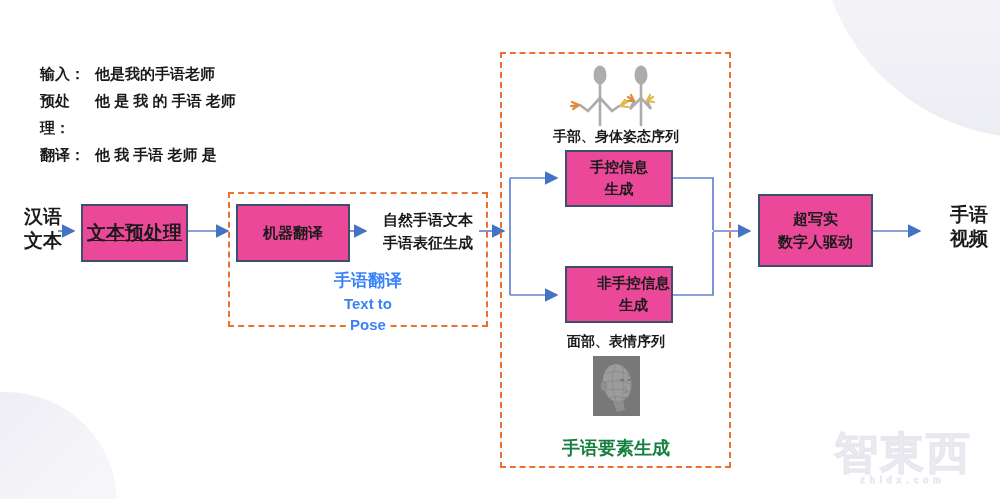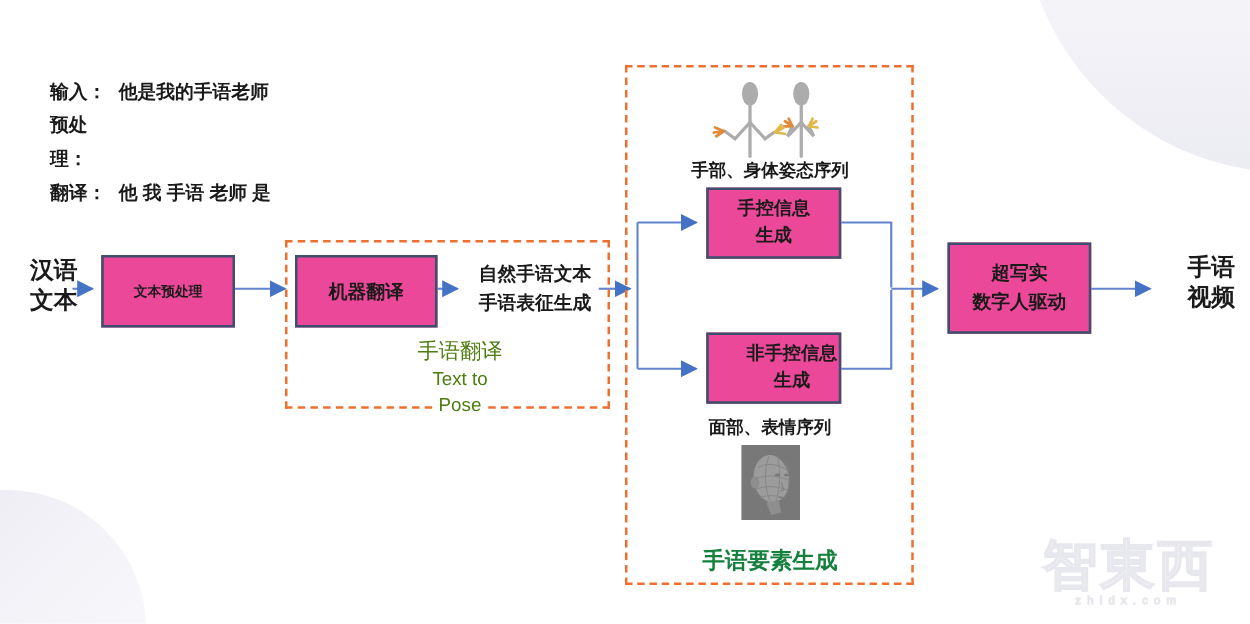--- a/index.html
+++ b/index.html
@@ -16,35 +16,35 @@
     background:linear-gradient(135deg,#e9e9f1 0%,#f7f7fb 70%);}
   
   .notes{left:40px;top:60px;width:300px;font-size:15px;font-weight:bold;line-height:27px;}
   .note-row{display:flex;}
   .note-label{width:55px;flex:none;}
   
   .box{
     background:#ec4899;border:2px solid #3d4e6e;display:flex;align-items:center;justify-content:center;
     text-align:center;font-weight:bold;white-space:pre-line;box-sizing:border-box;
   }
-  .box-1{left:81px;top:204px;width:107px;height:58px;font-size:11px;}
+  .box-1{left:81px;top:204px;width:107px;height:58px;font-size:19px;text-decoration:underline;}
   .box-2{left:236px;top:204px;width:114px;height:58px;font-size:15px;}
   .box-3{left:565px;top:150px;width:108px;height:57px;font-size:14.5px;line-height:1.45;}
   .box-4{left:565px;top:266px;width:108px;height:57px;font-size:14.5px;line-height:1.45;padding-left:29px;}
   .box-5{left:758px;top:194px;width:115px;height:73px;font-size:15px;line-height:1.5;}
   .io-label{font-weight:bold;white-space:pre-line;text-align:right;font-size:19px;line-height:1.28;}
   .io-in{left:6px;top:205px;width:56px;}
   .io-out{left:930px;top:203px;width:58px;}
   .mid-text{left:370px;top:208px;width:116px;text-align:center;font-weight:bold;font-size:15px;
     line-height:1.55;white-space:pre-line;}
   
   .dashed{border:2px dashed #ed7031;box-sizing:border-box;}
   .group-1{left:228px;top:192px;width:260px;height:135px;}
   .group-2{left:500px;top:52px;width:231px;height:416px;}
-  .g1-label{left:308px;top:269px;width:120px;text-align:center;color:#4d7c0f;font-weight:normal;}
+  .g1-label{left:308px;top:269px;width:120px;text-align:center;color:#3b82f6;font-weight:bold;}
   .g1-zh{font-size:17px;line-height:24px;}
   .g1-en{font-size:15px;line-height:21px;}
   .g1-pose span{background:#fff;padding:0 3px;}
   .g2-label{left:520px;top:436px;width:192px;text-align:center;color:#15803d;
     font-weight:bold;font-size:18px;}
   .caption{width:192px;text-align:center;font-weight:bold;font-size:14px;}
   .cap-pose{left:520px;top:128px;}
   .cap-face{left:520px;top:333px;}
   
   .watermark{right:28px;bottom:14px;text-align:center;color:#f1f1f4;
@@ -62,20 +62,21 @@
   <div class="circle circle-tr"></div>
   <div class="circle circle-bl"></div>
 
   <div class="abs notes">
     <div class="note-row">
       <span class="note-label">输入：</span>
       <span>他是我的手语老师</span>
     </div>
     <div class="note-row">
       <span class="note-label">预处理：</span>
+      <span>他 是 我 的 手语 老师</span>
     </div>
     <div class="note-row">
       <span class="note-label">翻译：</span>
       <span>他 我 手语 老师 是</span>
     </div>
   </div>
 
   <svg class="abs connectors" width="1000" height="499" viewBox="0 0 1000 499">
     <defs>
       <marker id="arr" viewBox="0 0 10 10" refX="9" refY="5" markerWidth="8" markerHeight="8" orient="auto">

